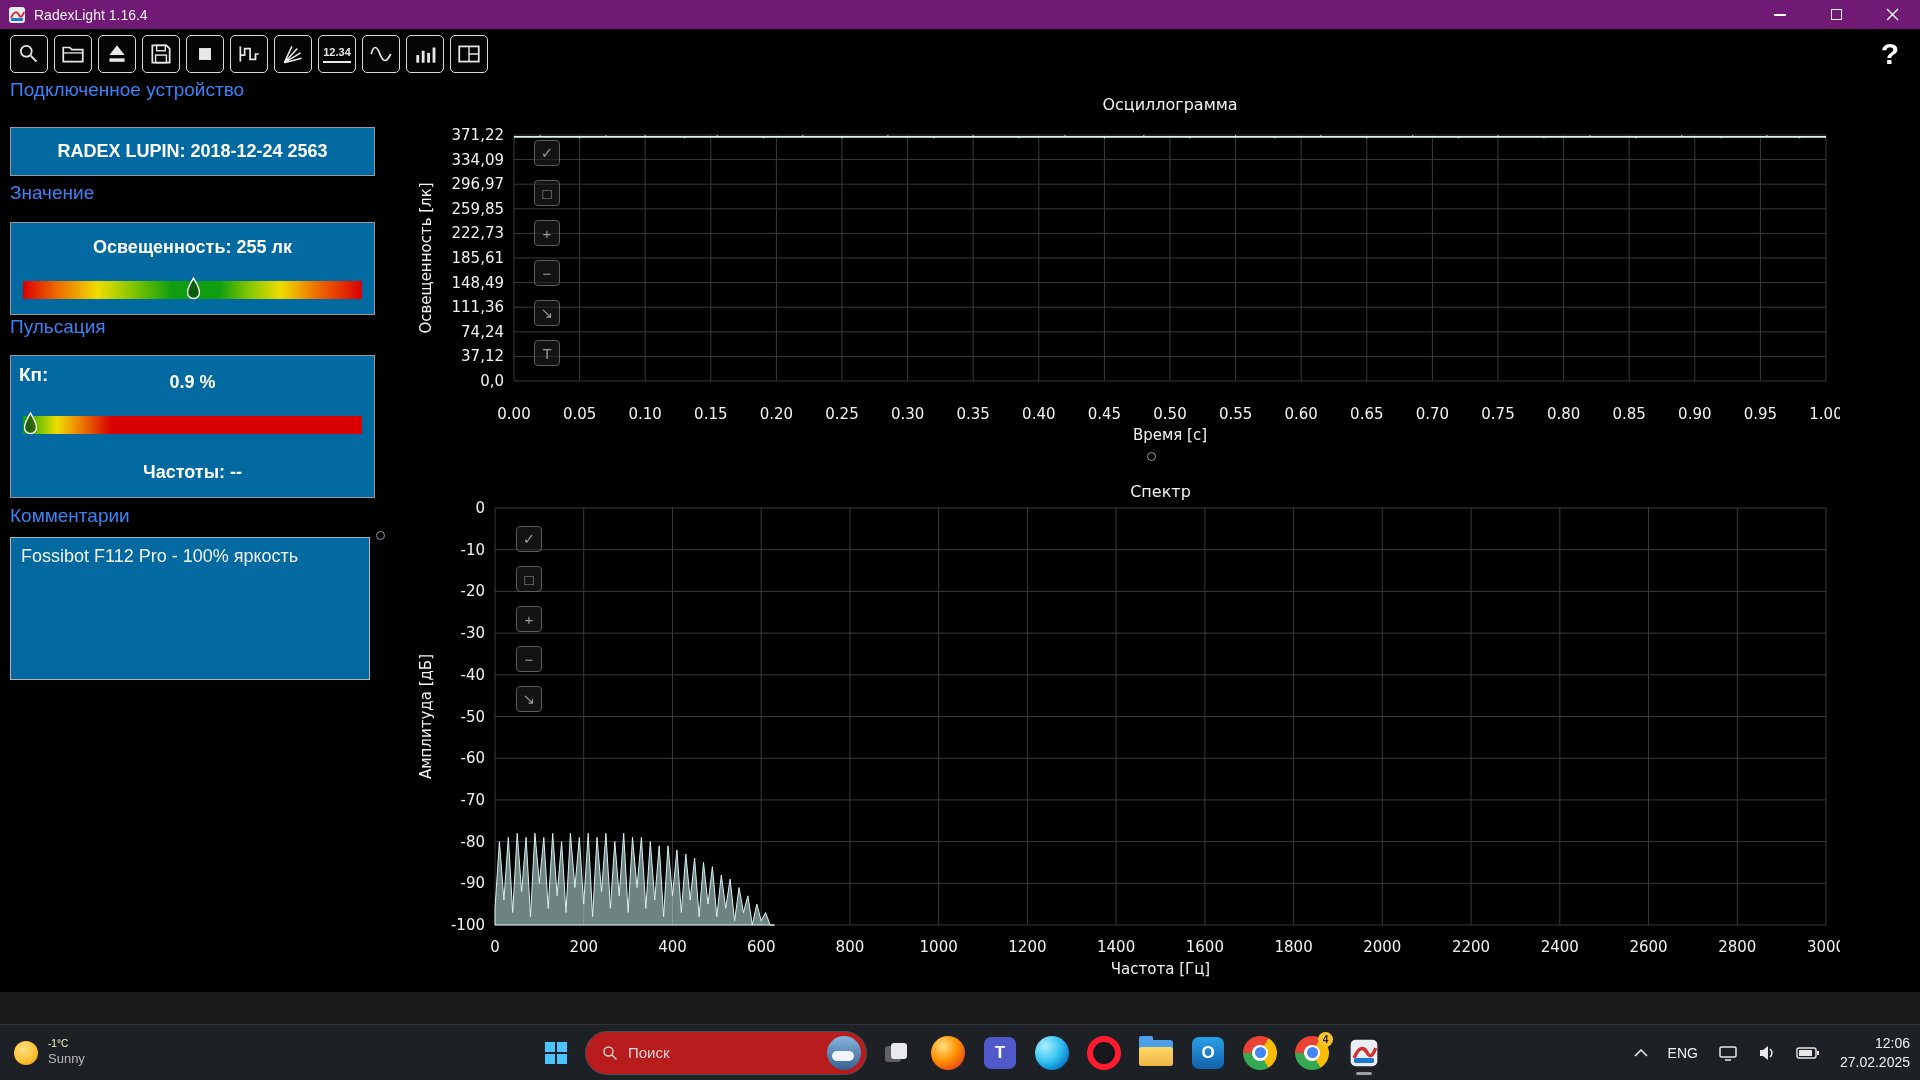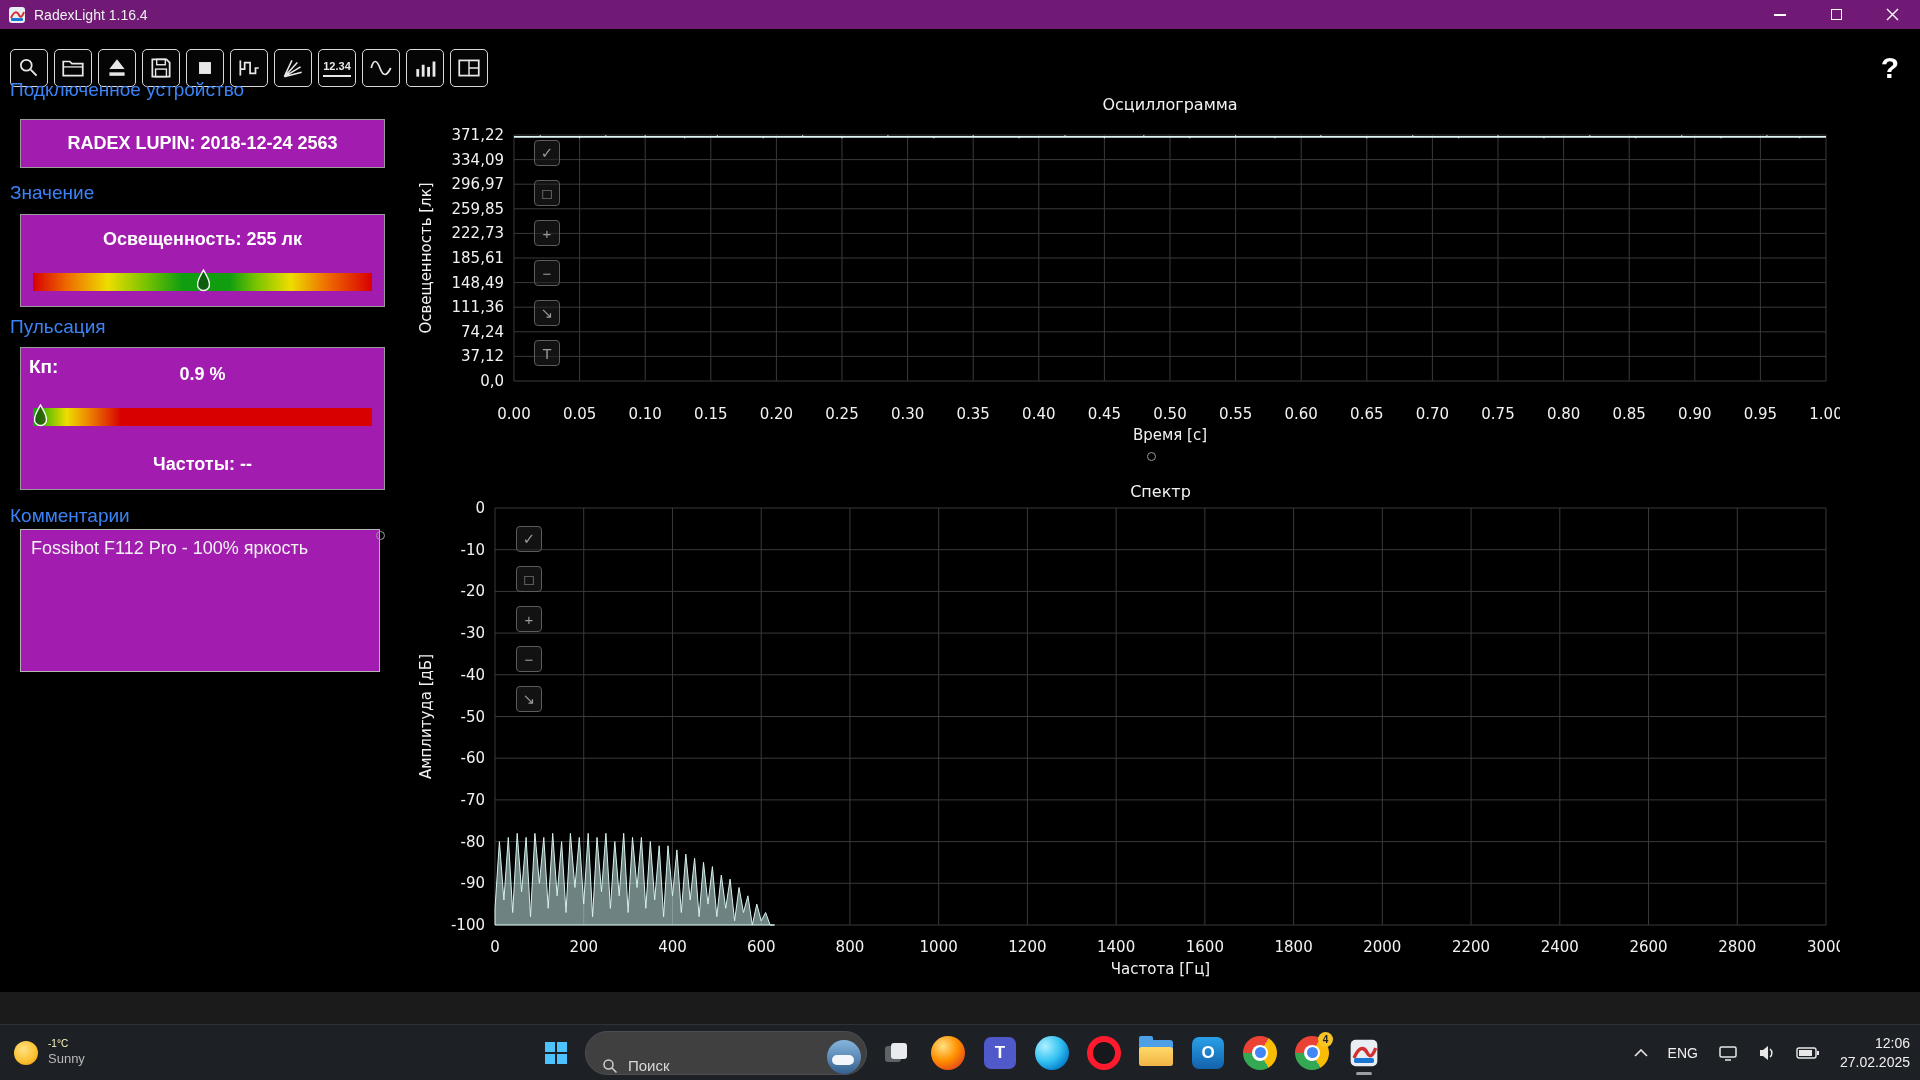--- a/index.html
+++ b/index.html
@@ -10,33 +10,33 @@
   
   .titlebar{position:absolute;top:0;left:0;right:0;height:30px;background:#701a75;
     display:flex;align-items:center;padding-left:8px;gap:8px;border-bottom:1px solid #000;}
   .titlebar .title{font-size:14px;color:#f0f0f0;}
   .win-controls{margin-left:auto;display:flex;height:100%;}
   .wbtn{width:56px;height:100%;display:flex;align-items:center;justify-content:center;color:#fff;}
   .glyph-min{width:12px;height:2px;background:#fff;}
   .glyph-max{width:11px;height:11px;border:1.4px solid #fff;}
 
   
-  .toolbar{position:absolute;top:44px;left:0;right:0;height:48px;background:#000;
+  .toolbar{position:absolute;top:30px;left:0;right:0;height:48px;background:#000;
     display:flex;align-items:center;padding:0 10px;gap:6px;}
   .tbtn{width:38px;height:38px;border:1.6px solid #d9d9d9;border-radius:5px;
     display:flex;align-items:center;justify-content:center;color:#e8e8e8;background:#050505;flex:0 0 auto;}
   .tbtn svg{display:block;}
   .tbtn .numtxt{font-size:11px;font-weight:bold;border-bottom:2px solid #e8e8e8;line-height:1.4;}
   .tb-spacer{flex:1;}
   .help-btn{width:40px;height:40px;display:flex;align-items:center;justify-content:center;
     font-size:30px;font-weight:bold;color:#fff;}
 
   
   .s-header{position:absolute;left:10px;color:#3b82f6;font-size:19px;}
-  .s-box{position:absolute;left:20px;width:365px;border:1px solid #9a9a9a;background:#a21caf;}
+  .s-box{position:absolute;left:10px;width:365px;border:1px solid #9a9a9a;background:#0369a1;margin-top:8px;}
   #device-box{top:119px;height:49px;display:flex;align-items:center;justify-content:center;}
   #device-box span{font-weight:bold;font-size:18px;}
   #value-box{top:214px;height:93px;}
   #value-reading{display:block;text-align:center;margin-top:14px;font-weight:bold;font-size:18px;}
   .grad-wrap{position:absolute;left:12px;right:12px;height:18px;}
   #value-grad{top:58px;background:linear-gradient(90deg,#d80000 0%,#ee6a00 10%,#eedd00 22%,#7cc400 33%,#109e10 44%,#109e10 58%,#7cc400 66%,#eedd00 76%,#ee6a00 87%,#d80000 100%);}
   #pulse-grad{top:60px;background:linear-gradient(90deg,#109e10 0%,#7cc400 5%,#eedd00 10%,#ee8a00 16%,#d80000 26%,#d80000 100%);}
   .marker{position:absolute;top:-4px;width:13px;height:24px;}
   #pulse-box{top:347px;height:143px;}
   #kp-label{position:absolute;left:8px;top:8px;font-weight:bold;font-size:19px;}
@@ -69,22 +69,22 @@
   .tb-weather{position:absolute;left:14px;top:0;height:100%;display:flex;align-items:center;gap:10px;}
   .sun{width:24px;height:24px;border-radius:50%;background:radial-gradient(circle at 40% 35%,#ffe082,#fbc02d 60%,#f57f17);}
   .weather-text{display:flex;flex-direction:column;line-height:1.25;}
   .weather-temp{font-size:10px;color:#fef9c3;}
   .weather-cond{font-size:13px;color:#b8b8b8;}
   .tb-center{position:absolute;left:50%;top:0;height:100%;transform:translateX(-50%);
     display:flex;align-items:center;gap:6px;}
   .tb-ico{width:46px;height:46px;border-radius:6px;display:flex;align-items:center;justify-content:center;position:relative;}
   .start-grid{display:grid;grid-template-columns:10px 10px;grid-template-rows:10px 10px;gap:2px;}
   .start-grid i{background:#4cc2ff;}
-  .search-pill{width:282px;height:44px;border-radius:22px;background:#404040;border:1px solid #4a4d52;
-    display:flex;align-items:flex-end;padding:0 5px 0 16px;gap:10px;}
+  .search-pill{width:282px;height:44px;border-radius:22px;background:#b91c1c;border:1px solid #4a4d52;
+    display:flex;align-items:center;padding:0 5px 0 16px;gap:10px;}
   .search-pill .stext{font-size:15px;color:#d8d8d8;flex:1;}
   .search-thumb{width:34px;height:34px;border-radius:50%;background:linear-gradient(180deg,#86b6e0 0%,#35608f 100%);position:relative;overflow:hidden;}
   .search-thumb::after{content:"";position:absolute;left:5px;top:15px;width:22px;height:10px;border-radius:8px;background:#f2f6fa;box-shadow:8px-2px 0 #e4ecf4;}
   .circle34{width:34px;height:34px;border-radius:50%;}
   .firefox{background:radial-gradient(circle at 35% 30%,#ffe082,#ff9100 45%,#e64a19 80%);}
   .teams{width:32px;height:32px;border-radius:7px;background:#5059c9;display:flex;align-items:center;justify-content:center;font-weight:bold;font-size:17px;color:#fff;}
   .edge{background:radial-gradient(circle at 30% 30%,#aef0ff,#36c3f2 45%,#0a84d0 75%,#0d47a1 100%);}
   .opera{width:34px;height:34px;border-radius:50%;border:6px solid #ff1b2d;background:#16181b;}
   .folder{position:relative;width:34px;height:26px;}
   .folder .back{position:absolute;left:0;top:0;width:34px;height:26px;border-radius:3px;background:#4d9fe8;}

